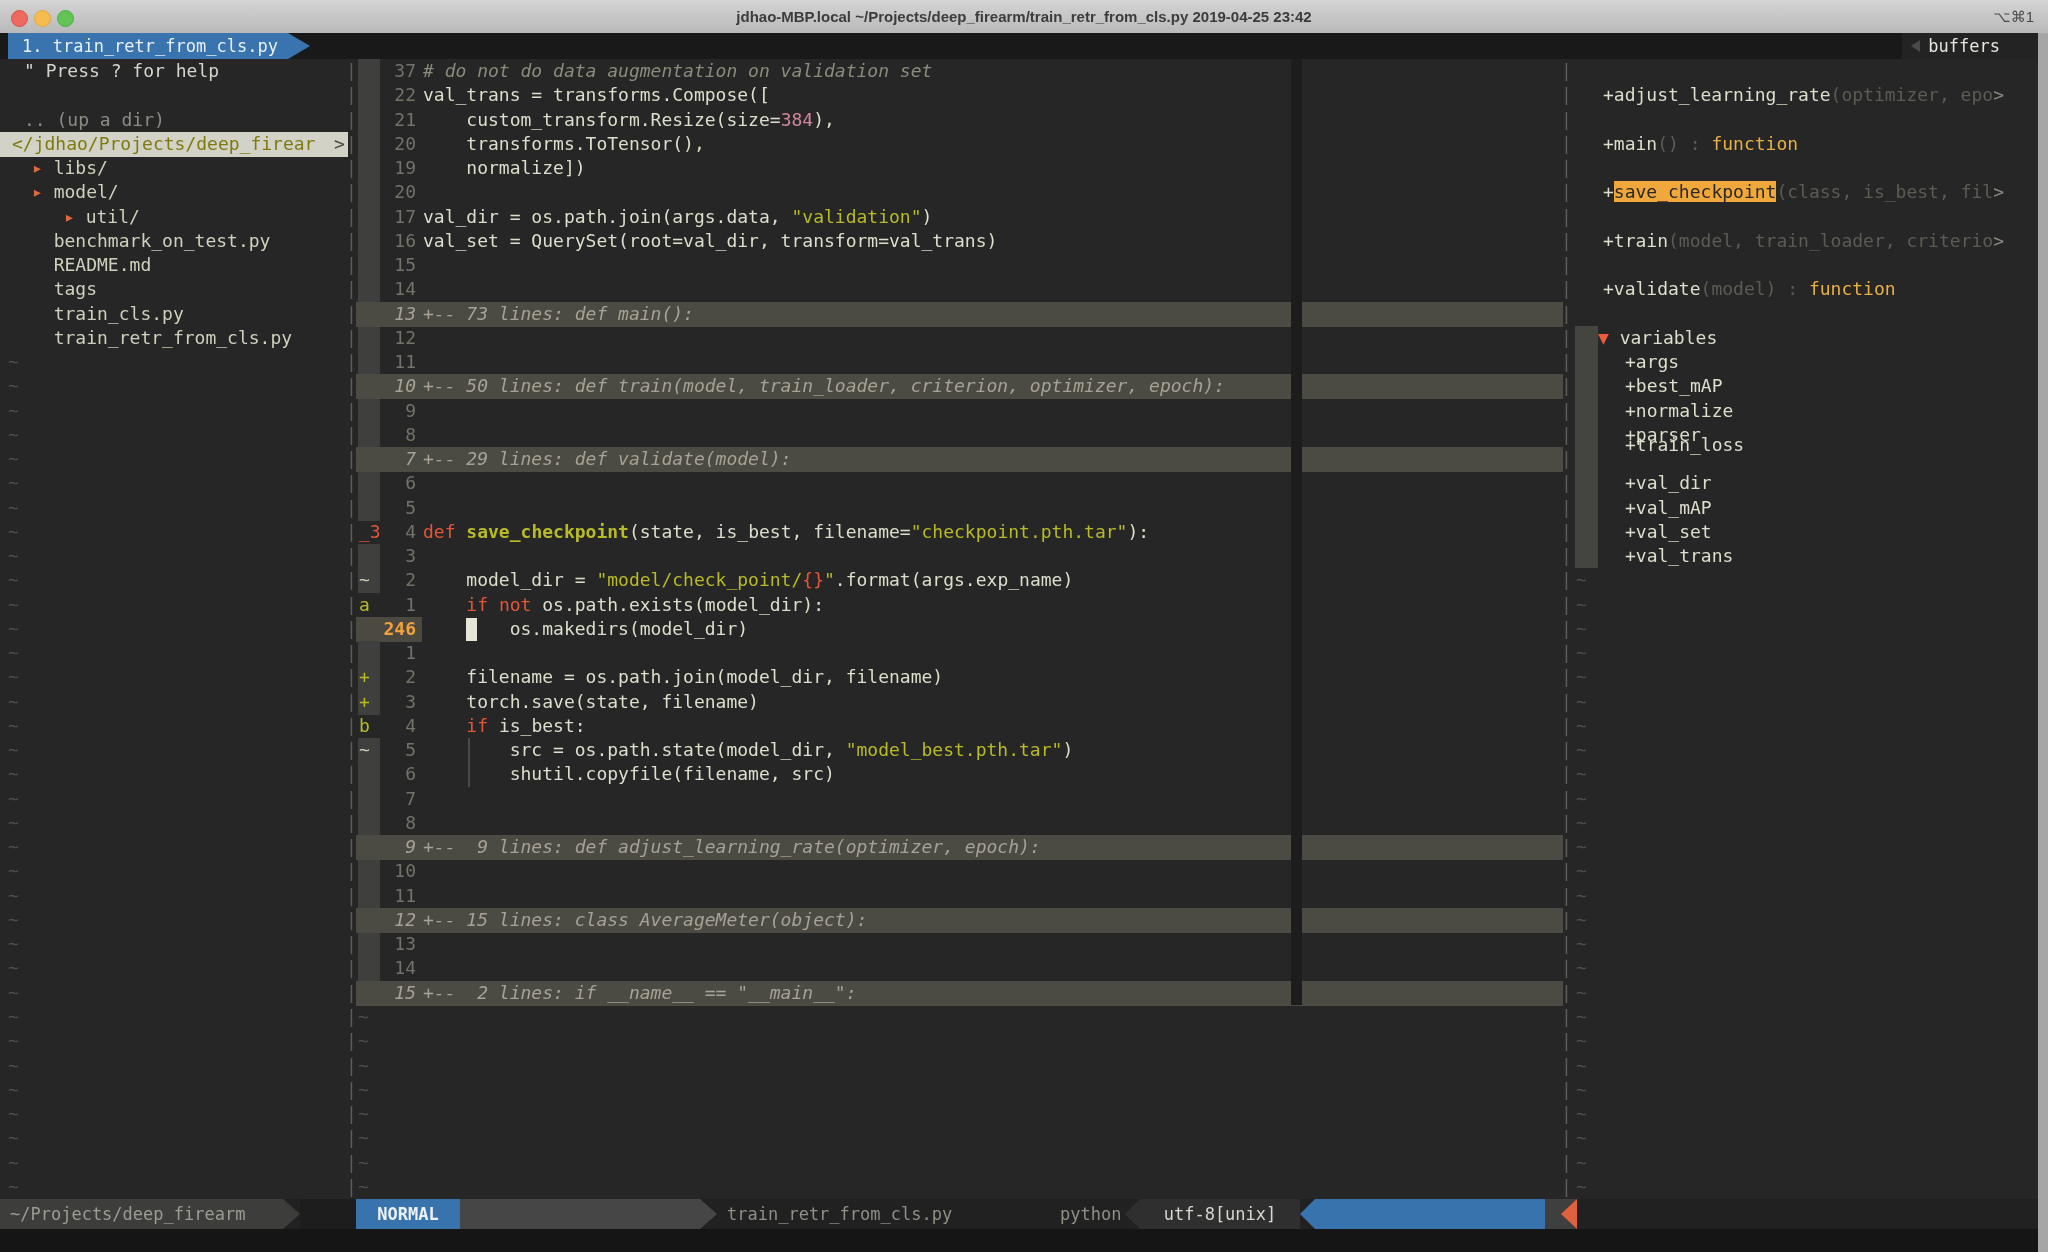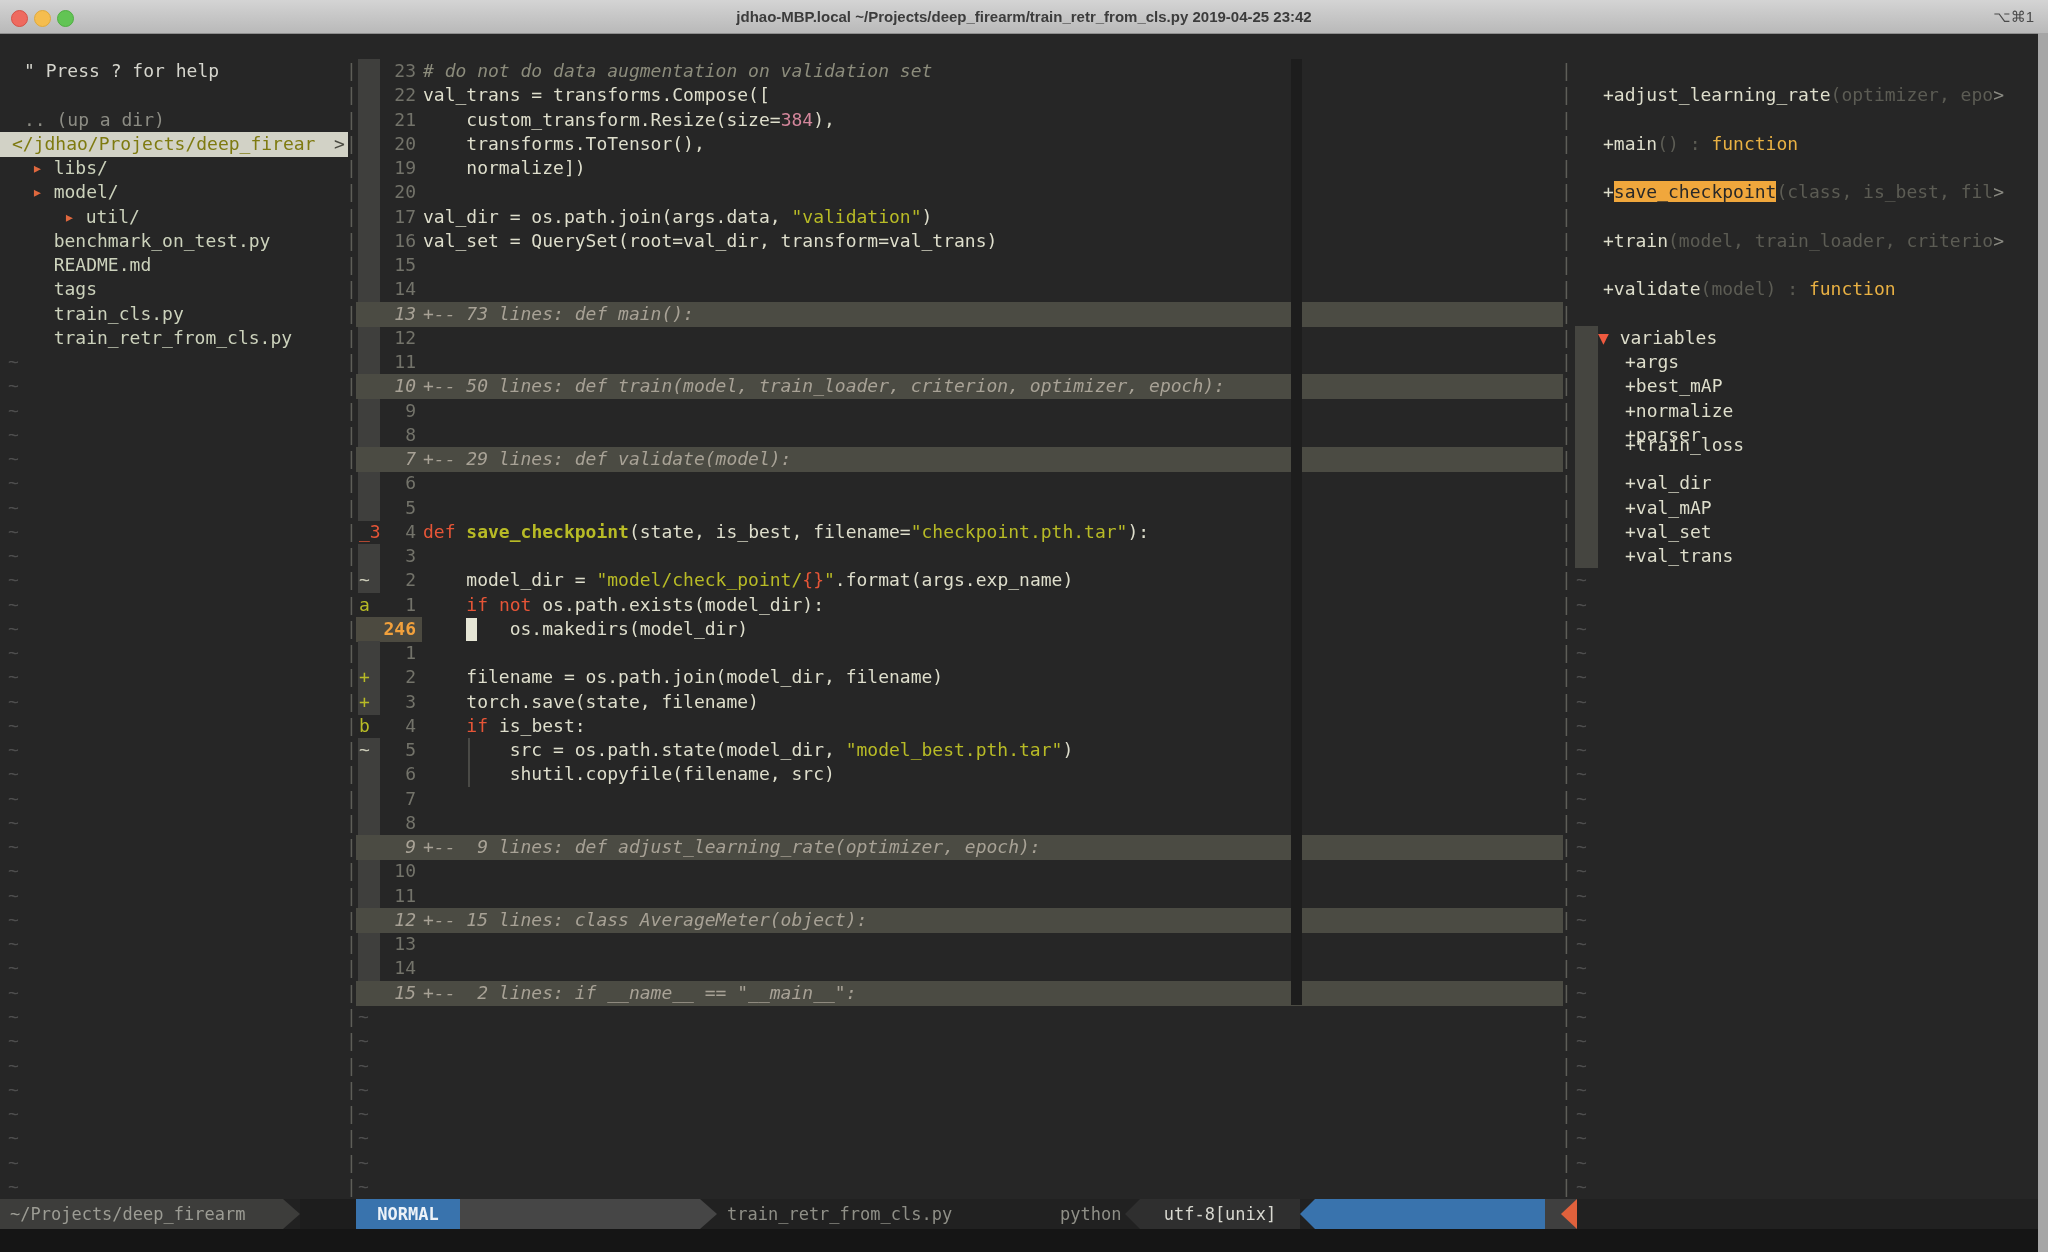--- a/index.html
+++ b/index.html
@@ -92,20 +92,26 @@
 <div id="screen">
 
   <div id="titlebar">
     <span id="light-close" class="light"></span>
     <span id="light-min" class="light"></span>
     <span id="light-zoom" class="light"></span>
     <span class="title">jdhao-MBP.local  ~/Projects/deep_firearm/train_retr_from_cls.py  2019-04-25 23:42</span>
     <span class="shortcut">⌥⌘1</span>
   </div>
 
+  <div id="tabline">
+    <div class="rightpad"></div>
+    <div id="tab1">1. train_retr_from_cls.py</div>
+    <div id="buffers-tri"></div>
+    <div id="buffers-label">buffers</div>
+  </div>
 
   <div id="nerdtree-win">
       <div class="r nt-help" style="top: 59px; left: 24px;">" Press ? for help</div>
       <div class="r nt-dim" style="top: 107.5px; left: 24px;">.. (up a dir)</div>
       <div class="r" id="nt-root-bar" style="top: 131.8px;"></div>
       <div class="r nt-root" style="top: 131.8px; left: 12px; z-index: 2;">&lt;/jdhao/Projects/deep_firear</div>
       <div class="r " style="top: 131.8px; left: 334px; z-index: 2; color: rgb(74, 74, 66);">&gt;</div>
       <div class="r " style="top: 156px; left: 32px;"><span class="nt-arrow">▸ </span><span class="nt-item">libs/</span></div>
       <div class="r " style="top: 180.3px; left: 32px;"><span class="nt-arrow">▸ </span><span class="nt-item">model/</span></div>
       <div class="r " style="top: 204.5px; left: 32px; margin-left: 32px;"><span class="nt-arrow">▸ </span><span class="nt-item">util/</span></div>
@@ -195,21 +201,21 @@
       <div class="r sepch" style="top: 1053.5px; left: 346px;">|</div>
       <div class="r sepch" style="top: 1077.7px; left: 346px;">|</div>
       <div class="r sepch" style="top: 1102px; left: 346px;">|</div>
       <div class="r sepch" style="top: 1126.2px; left: 346px;">|</div>
       <div class="r sepch" style="top: 1150.5px; left: 346px;">|</div>
       <div class="r sepch" style="top: 1174.7px; left: 346px;">|</div>
     </div>
   <div id="main-win">
       <div class="" id="colorcolumn" style="top: 59px; height: 945.9px;"></div>
       <div class="s-strip" style="top: 59px;"></div>
-      <div class="r lnum" style="top: 59px; left: 376px; z-index: 3;">23</div>
+      <div class="r lnum" style="top: 59px; left: 376px; z-index: 3;">37</div>
       <div class="r codetext" style="top: 59px; left: 423px;"><span class="c-com"># do not do data augmentation on validation set</span></div>
       <div class="s-strip" style="top: 83.3px;"></div>
       <div class="r lnum" style="top: 83.3px; left: 376px; z-index: 3;">22</div>
       <div class="r codetext" style="top: 83.3px; left: 423px;"><span class="c-nor">val_trans = transforms.Compose([</span></div>
       <div class="s-strip" style="top: 107.5px;"></div>
       <div class="r lnum" style="top: 107.5px; left: 376px; z-index: 3;">21</div>
       <div class="r codetext" style="top: 107.5px; left: 423px;"><span class="c-nor">    custom_transform.Resize(size=</span><span class="c-num">384</span><span class="c-nor">),</span></div>
       <div class="s-strip" style="top: 131.8px;"></div>
       <div class="r lnum" style="top: 131.8px; left: 376px; z-index: 3;">20</div>
       <div class="r codetext" style="top: 131.8px; left: 423px;"><span class="c-nor">    transforms.ToTensor(),</span></div>

